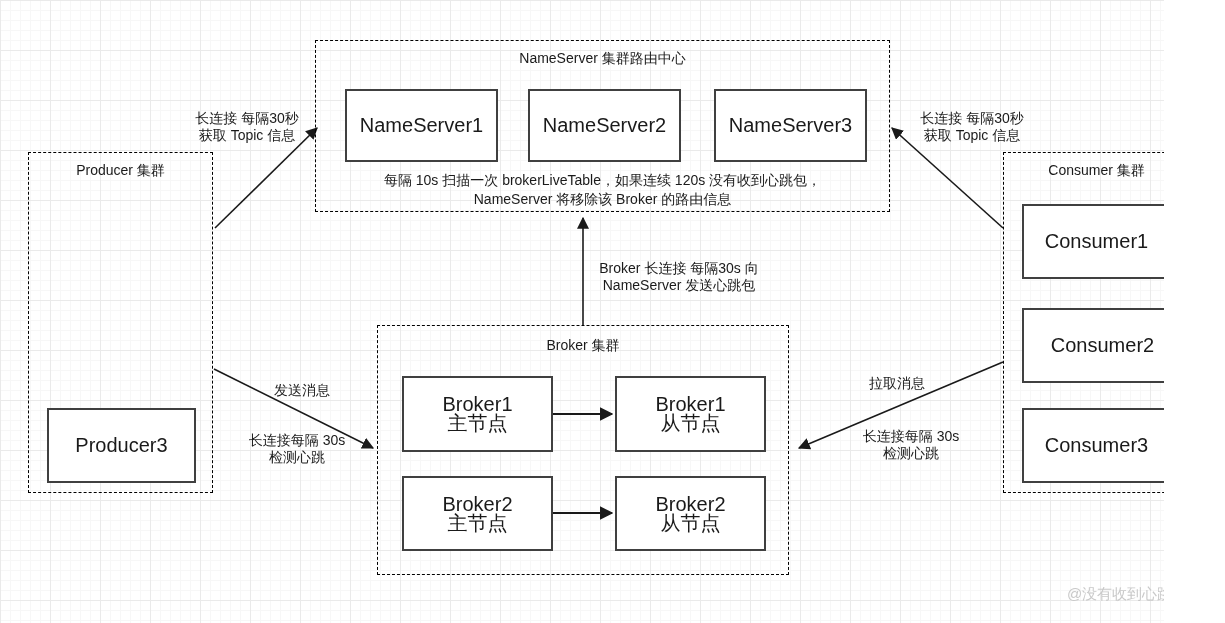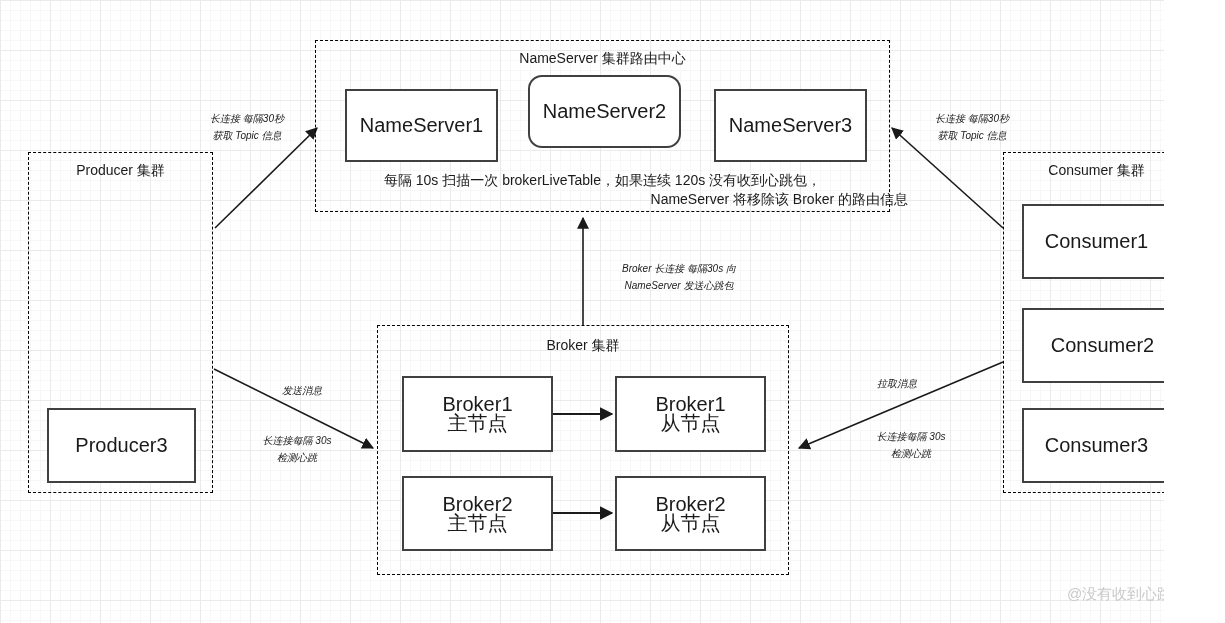--- a/index.html
+++ b/index.html
@@ -50,25 +50,24 @@
     text-align: center;
     font-size: 14px;
     line-height: 18px;
     color: #1a1a1a;
     white-space: nowrap;
   }
   .edge-label {
     position: absolute;
     transform: translate(-50%, -50%);
     text-align: center;
-    font-size: 10px;
+    font-size: 14px;
     line-height: 17px;
     color: #1a1a1a;
     white-space: nowrap;
-    font-style: italic;
   }
   .watermark {
     position: absolute;
     transform: translate(-50%, -50%);
     font-size: 15px;
     color: #c9c9c9;
     white-space: nowrap;
   }
   #edges {
     position: absolute;
@@ -94,28 +93,28 @@
     <line x1="1003" y1="362" x2="799" y2="448" stroke="#1a1a1a" stroke-width="1.6" marker-end="url(#arrow)"></line>
     <line x1="553" y1="414" x2="612" y2="414" stroke="#1a1a1a" stroke-width="1.8" marker-end="url(#arrow)"></line>
     <line x1="553" y1="513" x2="612" y2="513" stroke="#1a1a1a" stroke-width="1.8" marker-end="url(#arrow)"></line>
   </svg>
 
   <div class="cluster" style="left:315px; top:40px; width:575px; height:172px;"></div>
   <div class="cluster-title" style="left:315px; top:50px; width:575px;">NameServer 集群路由中心</div>
   <div class="node" style="left:345px; top:89px; width:153px; height:73px;">
     <span>NameServer1</span>
   </div>
-  <div class="node" style="left:528px; top:75px; width:153px; height:73px;border-radius:14px;">
+  <div class="node" style="left:528px; top:89px; width:153px; height:73px;">
     <span>NameServer2</span>
   </div>
   <div class="node" style="left:714px; top:89px; width:153px; height:73px;">
     <span>NameServer3</span>
   </div>
   <div class="note" style="left:315px; top:171px; width:575px;">每隔 10s 扫描一次 brokerLiveTable，如果连续 120s 没有收到心跳包，</div>
-  <div class="note" style="left:333px; top:190px; width:575px;text-align:right;">NameServer 将移除该 Broker 的路由信息</div>
+  <div class="note" style="left:315px; top:190px; width:575px;">NameServer 将移除该 Broker 的路由信息</div>
 
   <div class="cluster" style="left:28px; top:152px; width:185px; height:341px;"></div>
   <div class="cluster-title" style="left:28px; top:162px; width:185px;">Producer 集群</div>
   <div class="node" style="left:47px; top:408px; width:149px; height:75px;">
     <span>Producer3</span>
   </div>
 
   <div class="cluster" style="left:1003px; top:152px; width:187px; height:341px;"></div>
   <div class="cluster-title" style="left:1003px; top:162px; width:187px;">Consumer 集群</div>
   <div class="node" style="left:1022px; top:204px; width:149px; height:75px;">

